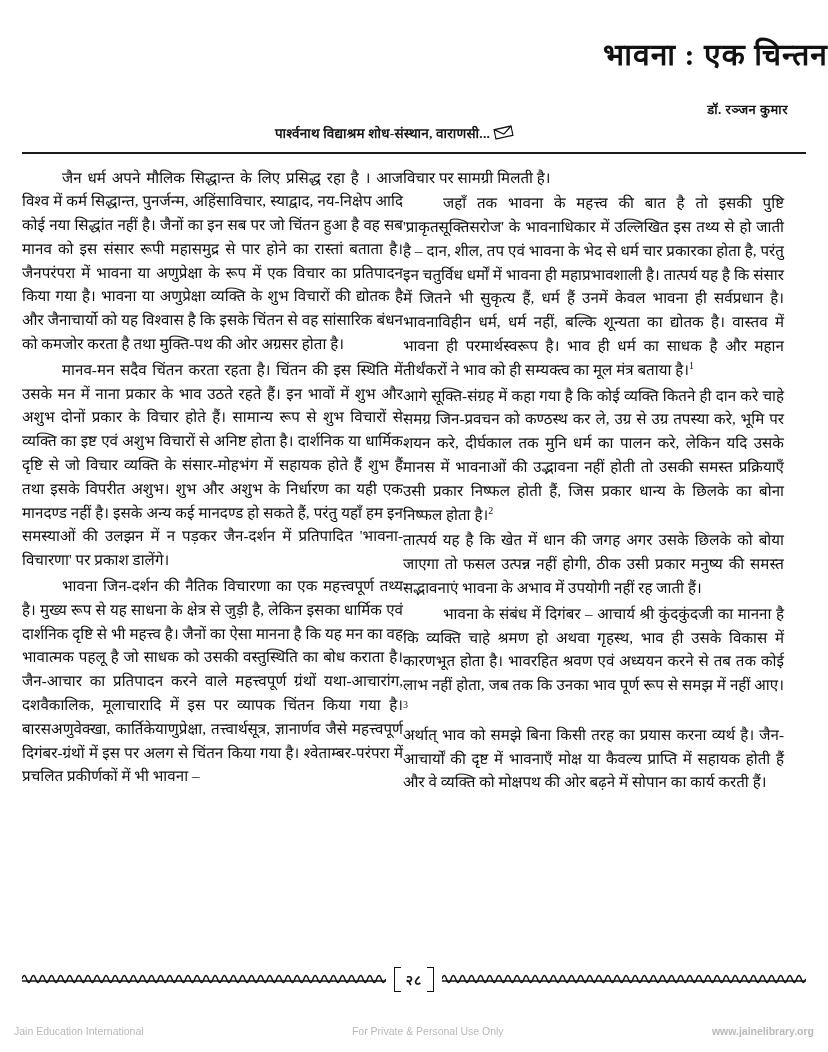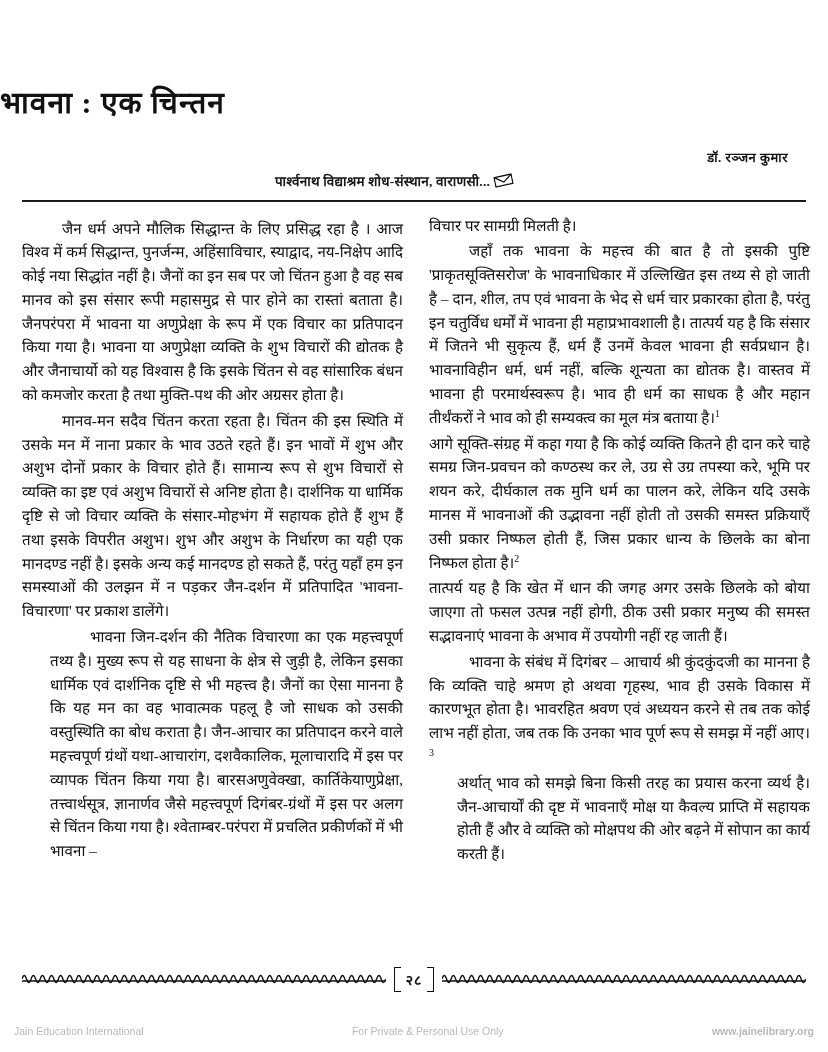--- a/index.html
+++ b/index.html
@@ -17,22 +17,22 @@
   }
 
   .page {
     position: absolute;
     inset: 0;
     padding: 0;
   }
 
   
   .title-block {
-    text-align: left;
-    padding-top: 84px;
+    text-align: right;
+    padding-top: 36px;
   }
   .doc-title {
     font-size: 30px;
     font-weight: 700;
     letter-spacing: 1px;
     line-height: 1.25;
     color: #111;
   }
 
   
@@ -72,42 +72,41 @@
   .header-rule {
     margin: 10px 22px 0 22px;
     border: 0;
     border-top: 2.4px solid #1a1a1a;
     height: 0;
   }
 
   
   .columns {
     display: flex;
-    gap: 26px;
     padding: 13px 22px 0 22px;
-    align-items: center;
+    align-items: flex-start;
   }
   .col {
     width: 381px;
     flex: 0 0 381px;
   }
   .col p {
     margin: 0 0 0 0;
     font-size: 15.1px;
     line-height: 23.8px;
     text-align: justify;
     text-justify: inter-word;
     letter-spacing: 0.05px;
     color: #0e0e0e;
     -webkit-hyphens: none;
     hyphens: none;
   }
   .col p.indent { text-indent: 40px; }
   .col p + p { margin-top: 2px; }
-  .col p:last-child { text-align: justify; margin-left: 28px; }
+  .col p:last-child { text-align: justify; }
   .noj { text-align: left !important; }
 
   sup.fn {
     font-size: 10px;
     vertical-align: super;
     line-height: 0;
   }
 
   
   .foot-deco {

